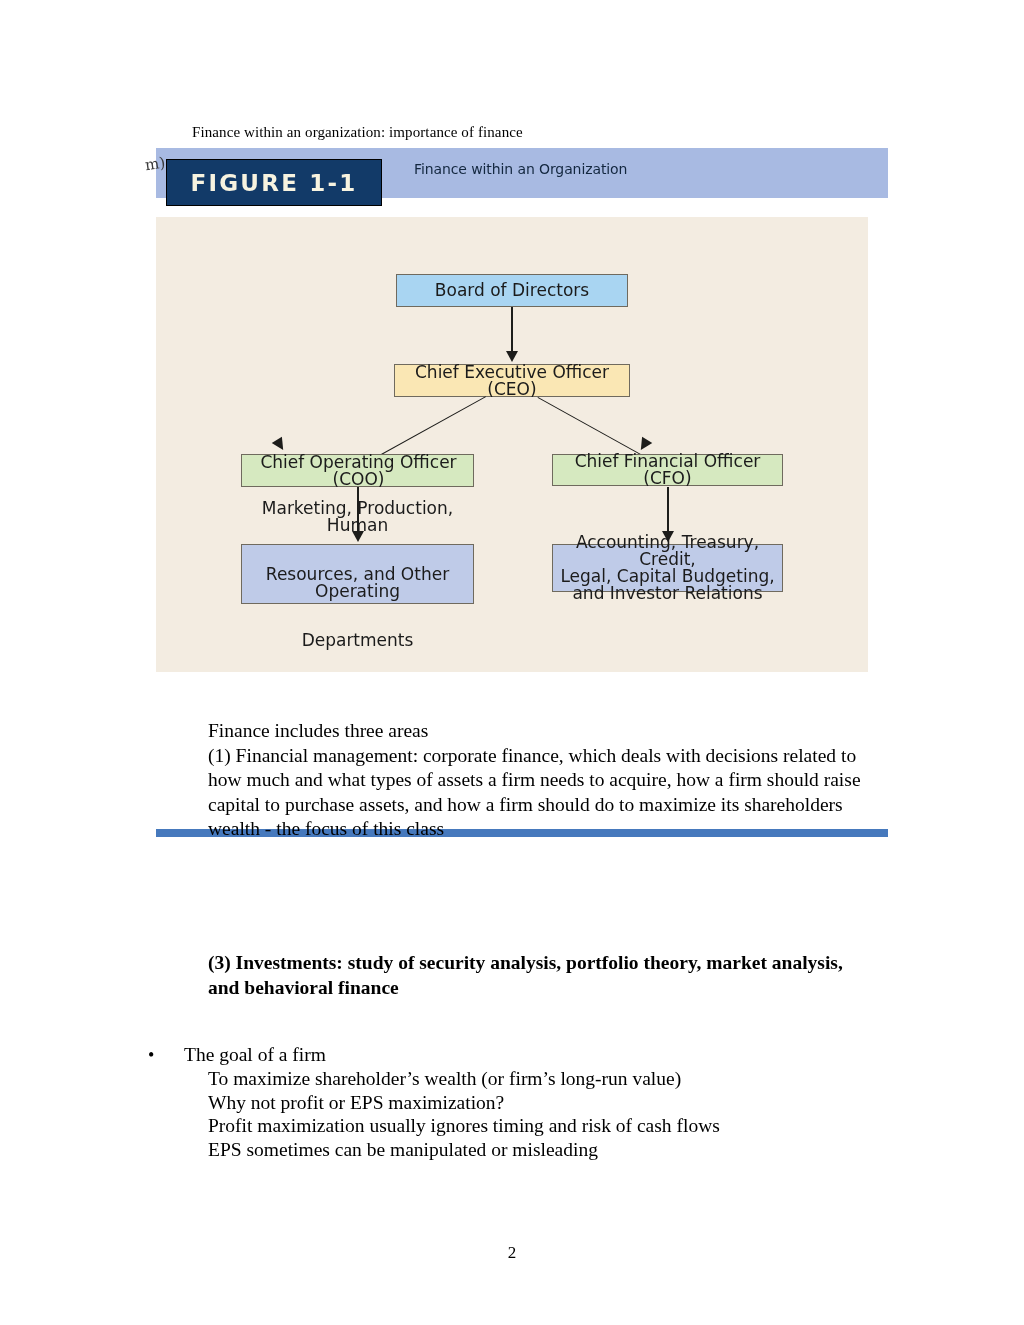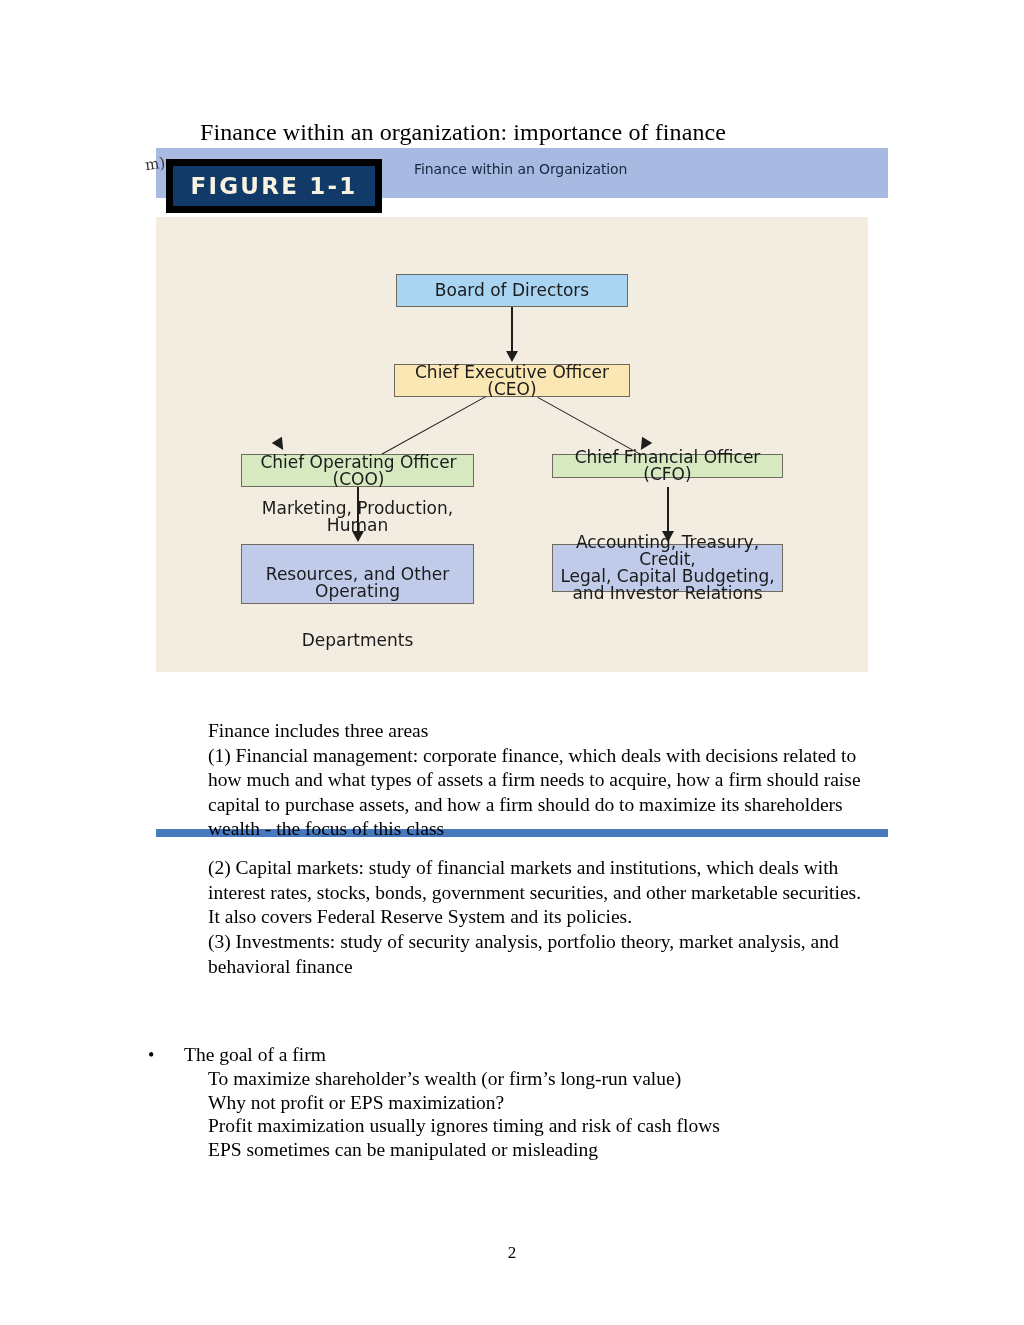--- a/index.html
+++ b/index.html
@@ -18,23 +18,23 @@
 
   .page {
     position: absolute;
     inset: 0;
     background: #ffffff;
   }
 
   
   .doc-heading {
     position: absolute;
-    left: 200px;
+    left: 192px;
     top: 119px;
-    font-size: 24px;
+    font-size: 15px;
     line-height: 26px;
     letter-spacing: 0.1px;
     white-space: nowrap;
   }
 
   
   .figure-block {
     position: absolute;
     left: 156px;
     top: 148px;
@@ -45,23 +45,23 @@
     position: relative;
     width: 732px;
     height: 50px;
     background: #a8bae2;
   }
   .figure-badge {
     position: absolute;
     left: 10px;
     top: 11px;
     width: 216px;
-    height: 54px;
+    height: 47px;
     background: #123a68;
-    border: 7px solid #000000;
+    border: 1px solid #000000;
     display: flex;
     align-items: center;
     justify-content: center;
     box-sizing: border-box;
   }
   .figure-badge-text {
     font-family: "DejaVu Sans", "Liberation Sans", sans-serif;
     font-weight: 700;
     font-size: 23px;
     letter-spacing: 2.2px;
@@ -128,21 +128,21 @@
   .node-ceo {
     left: 238px; top: 147px; width: 236px; height: 33px;
     background: #fae7b4;
   }
   .node-coo {
     left: 85px; top: 237px; width: 233px; height: 33px;
     background: #d6e9c0;
     padding-left: 8px;
   }
   .node-cfo {
-    left: 396px; top: 237px; width: 231px; height: 24px;
+    left: 396px; top: 237px; width: 231px; height: 32px;
     background: #d6e9c0;
   }
   .node-dept-left {
     left: 85px; top: 327px; width: 233px; height: 60px;
     background: #bfcbe8;
     gap: 32px;
   }
   .node-dept-right {
     left: 396px; top: 327px; width: 231px; height: 48px;
     background: #bfcbe8;
@@ -268,25 +268,22 @@
     </div>
 
     <div class="figure-rule"></div>
   </div>
 
   <div class="body-text" style="top:719px;">
     <p class="para" style="white-space: pre-line;">Finance includes three areas
 (1) Financial management: corporate finance, which deals with decisions related to how much and what types of assets a firm needs to acquire, how a firm should raise capital to purchase assets, and how a firm should do to maximize its shareholders wealth - the focus of this class</p>
   </div>
 
-  <div class="body-text" style="top:856px;">
-    <p class="para">(2) Capital markets: study of financial markets and institutions, which deals with interest rates, stocks, bonds, government securities, and other marketable securities. It also covers Federal Reserve System and its policies.</p>
-  </div>
-
-  <div class="body-text" style="top:930px;">
+
+  <div class="body-text" style="top:951px;font-weight:bold;">
     <p class="para">(3) Investments: study of security analysis, portfolio theory, market analysis, and behavioral finance</p>
   </div>
 
   <div class="bullet-section">
     <div class="bullet-row">
       <span class="bullet-dot">•</span>
       <span class="bullet-head">The goal of a firm</span>
     </div>
     <div class="bullet-sub">To maximize shareholder’s wealth (or firm’s long-run value)</div>
     <div class="bullet-sub">Why not profit or EPS maximization?</div>

